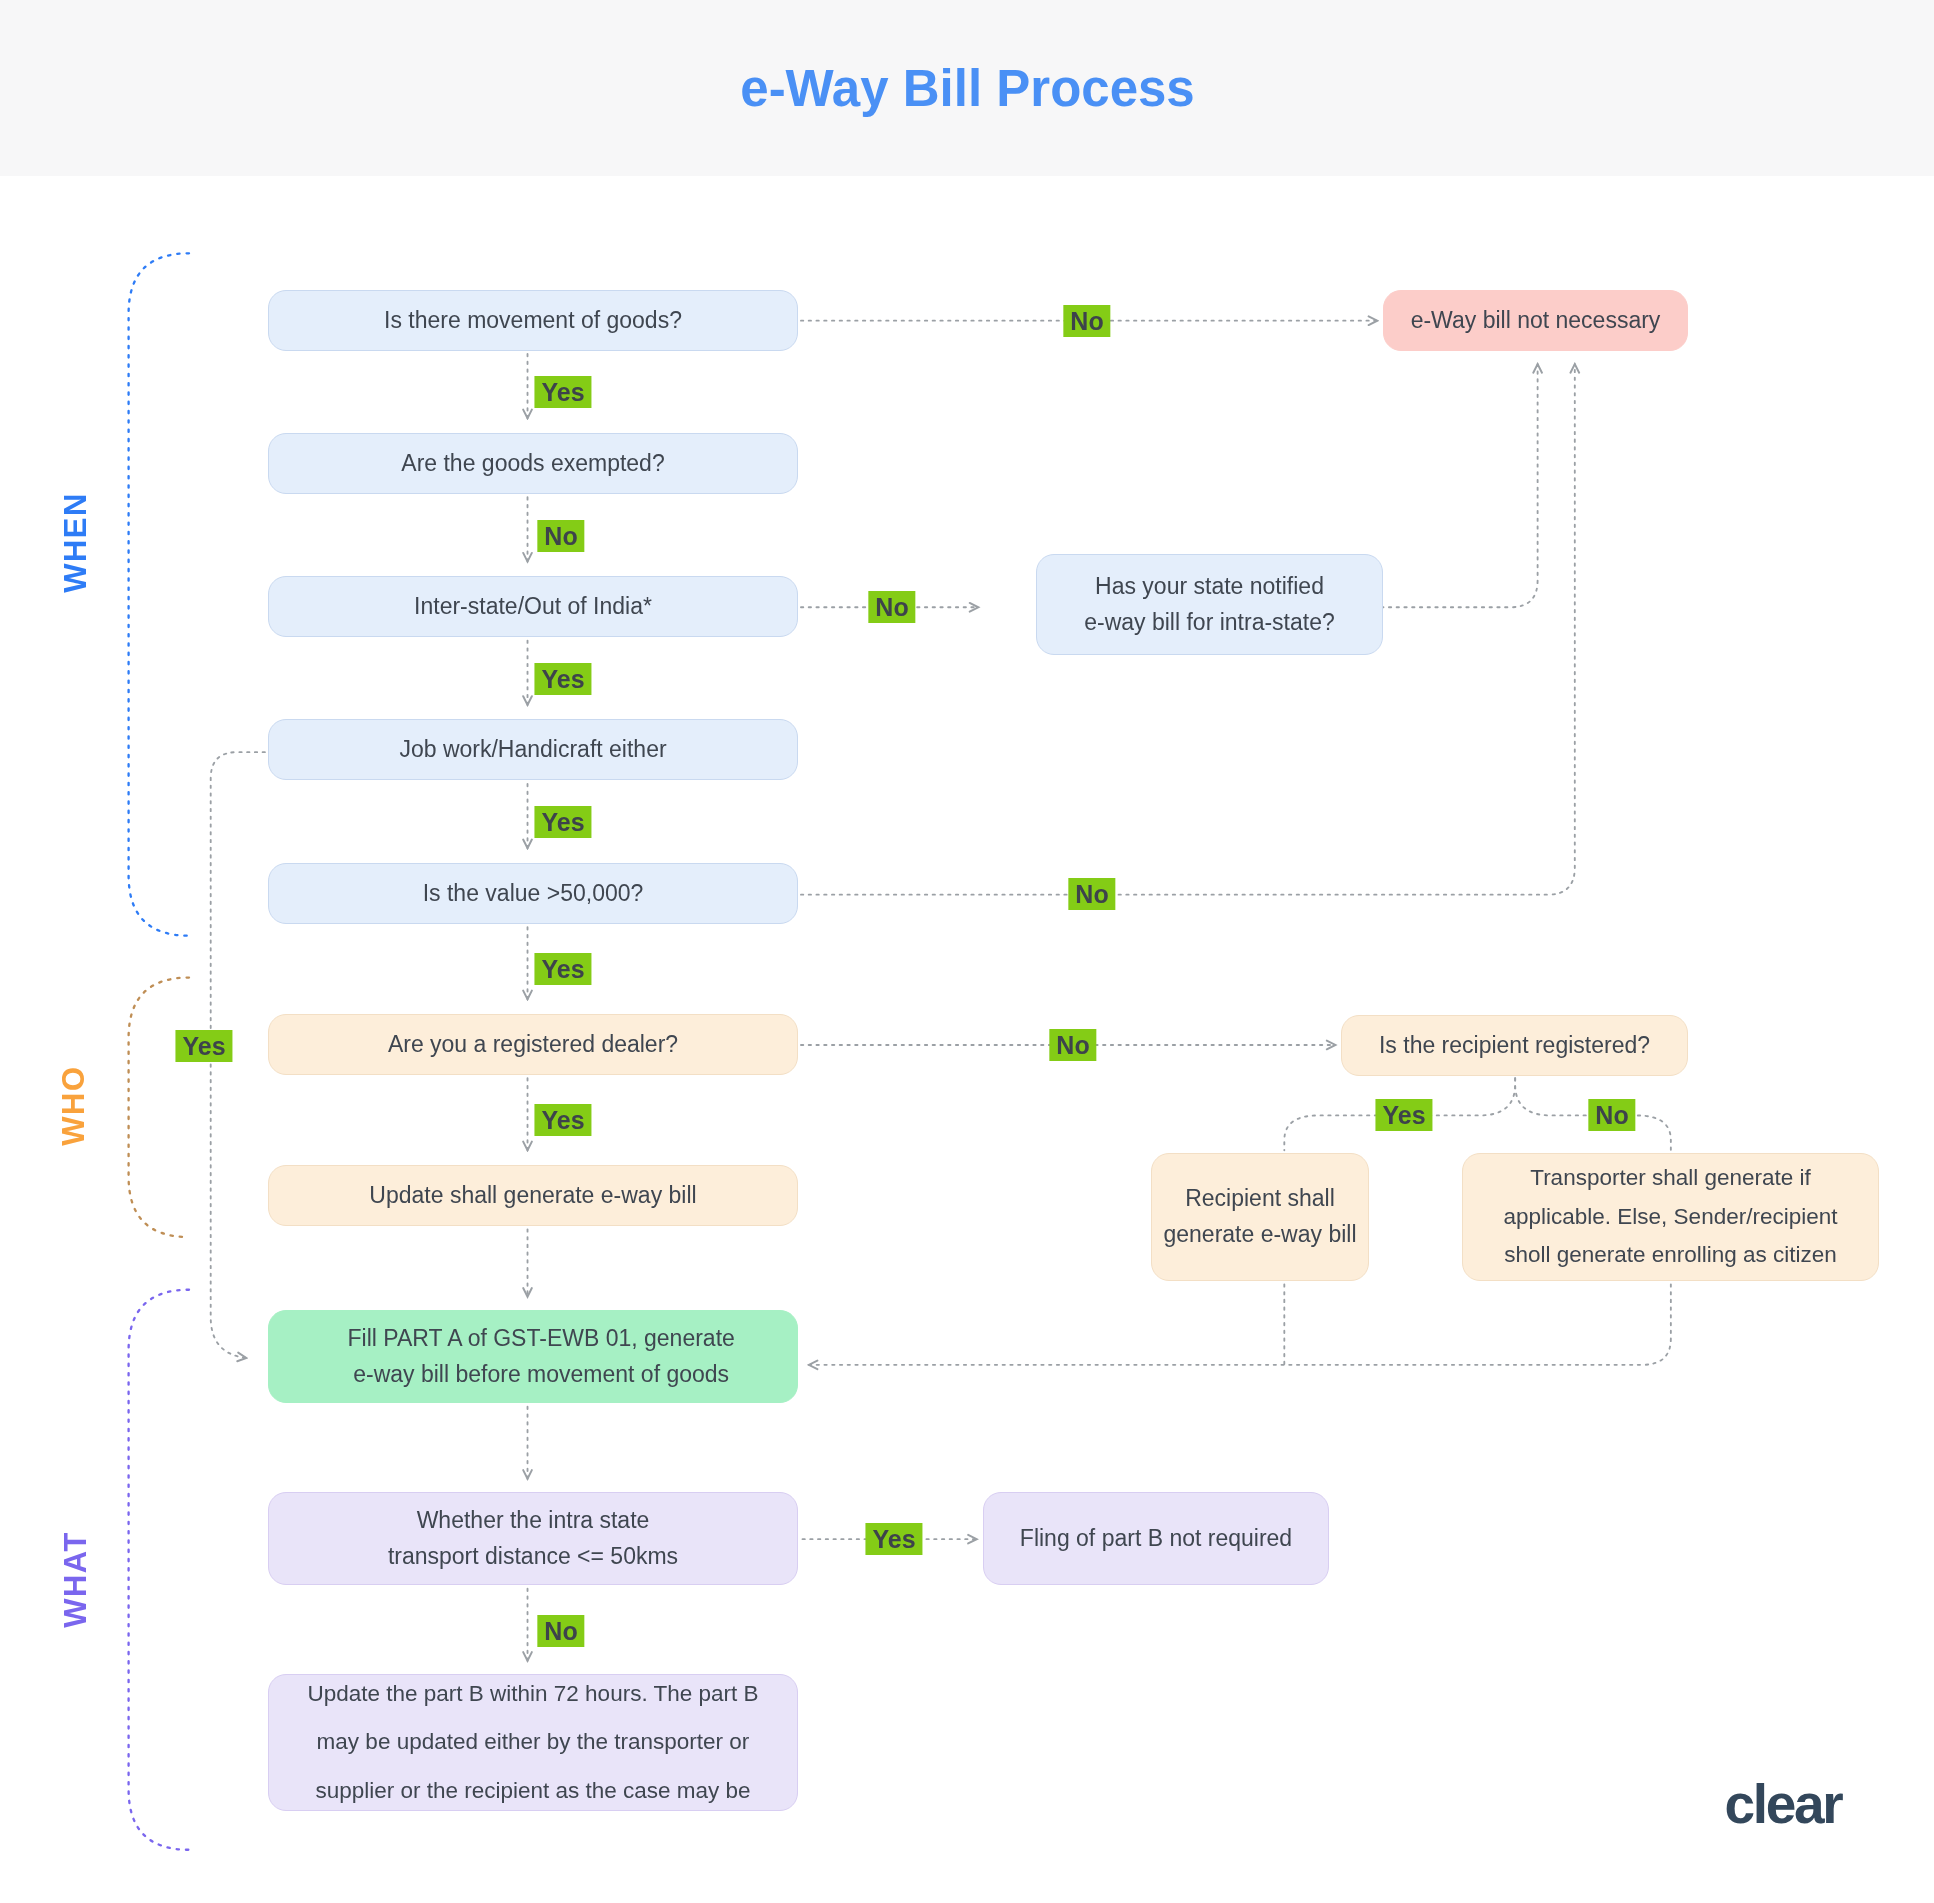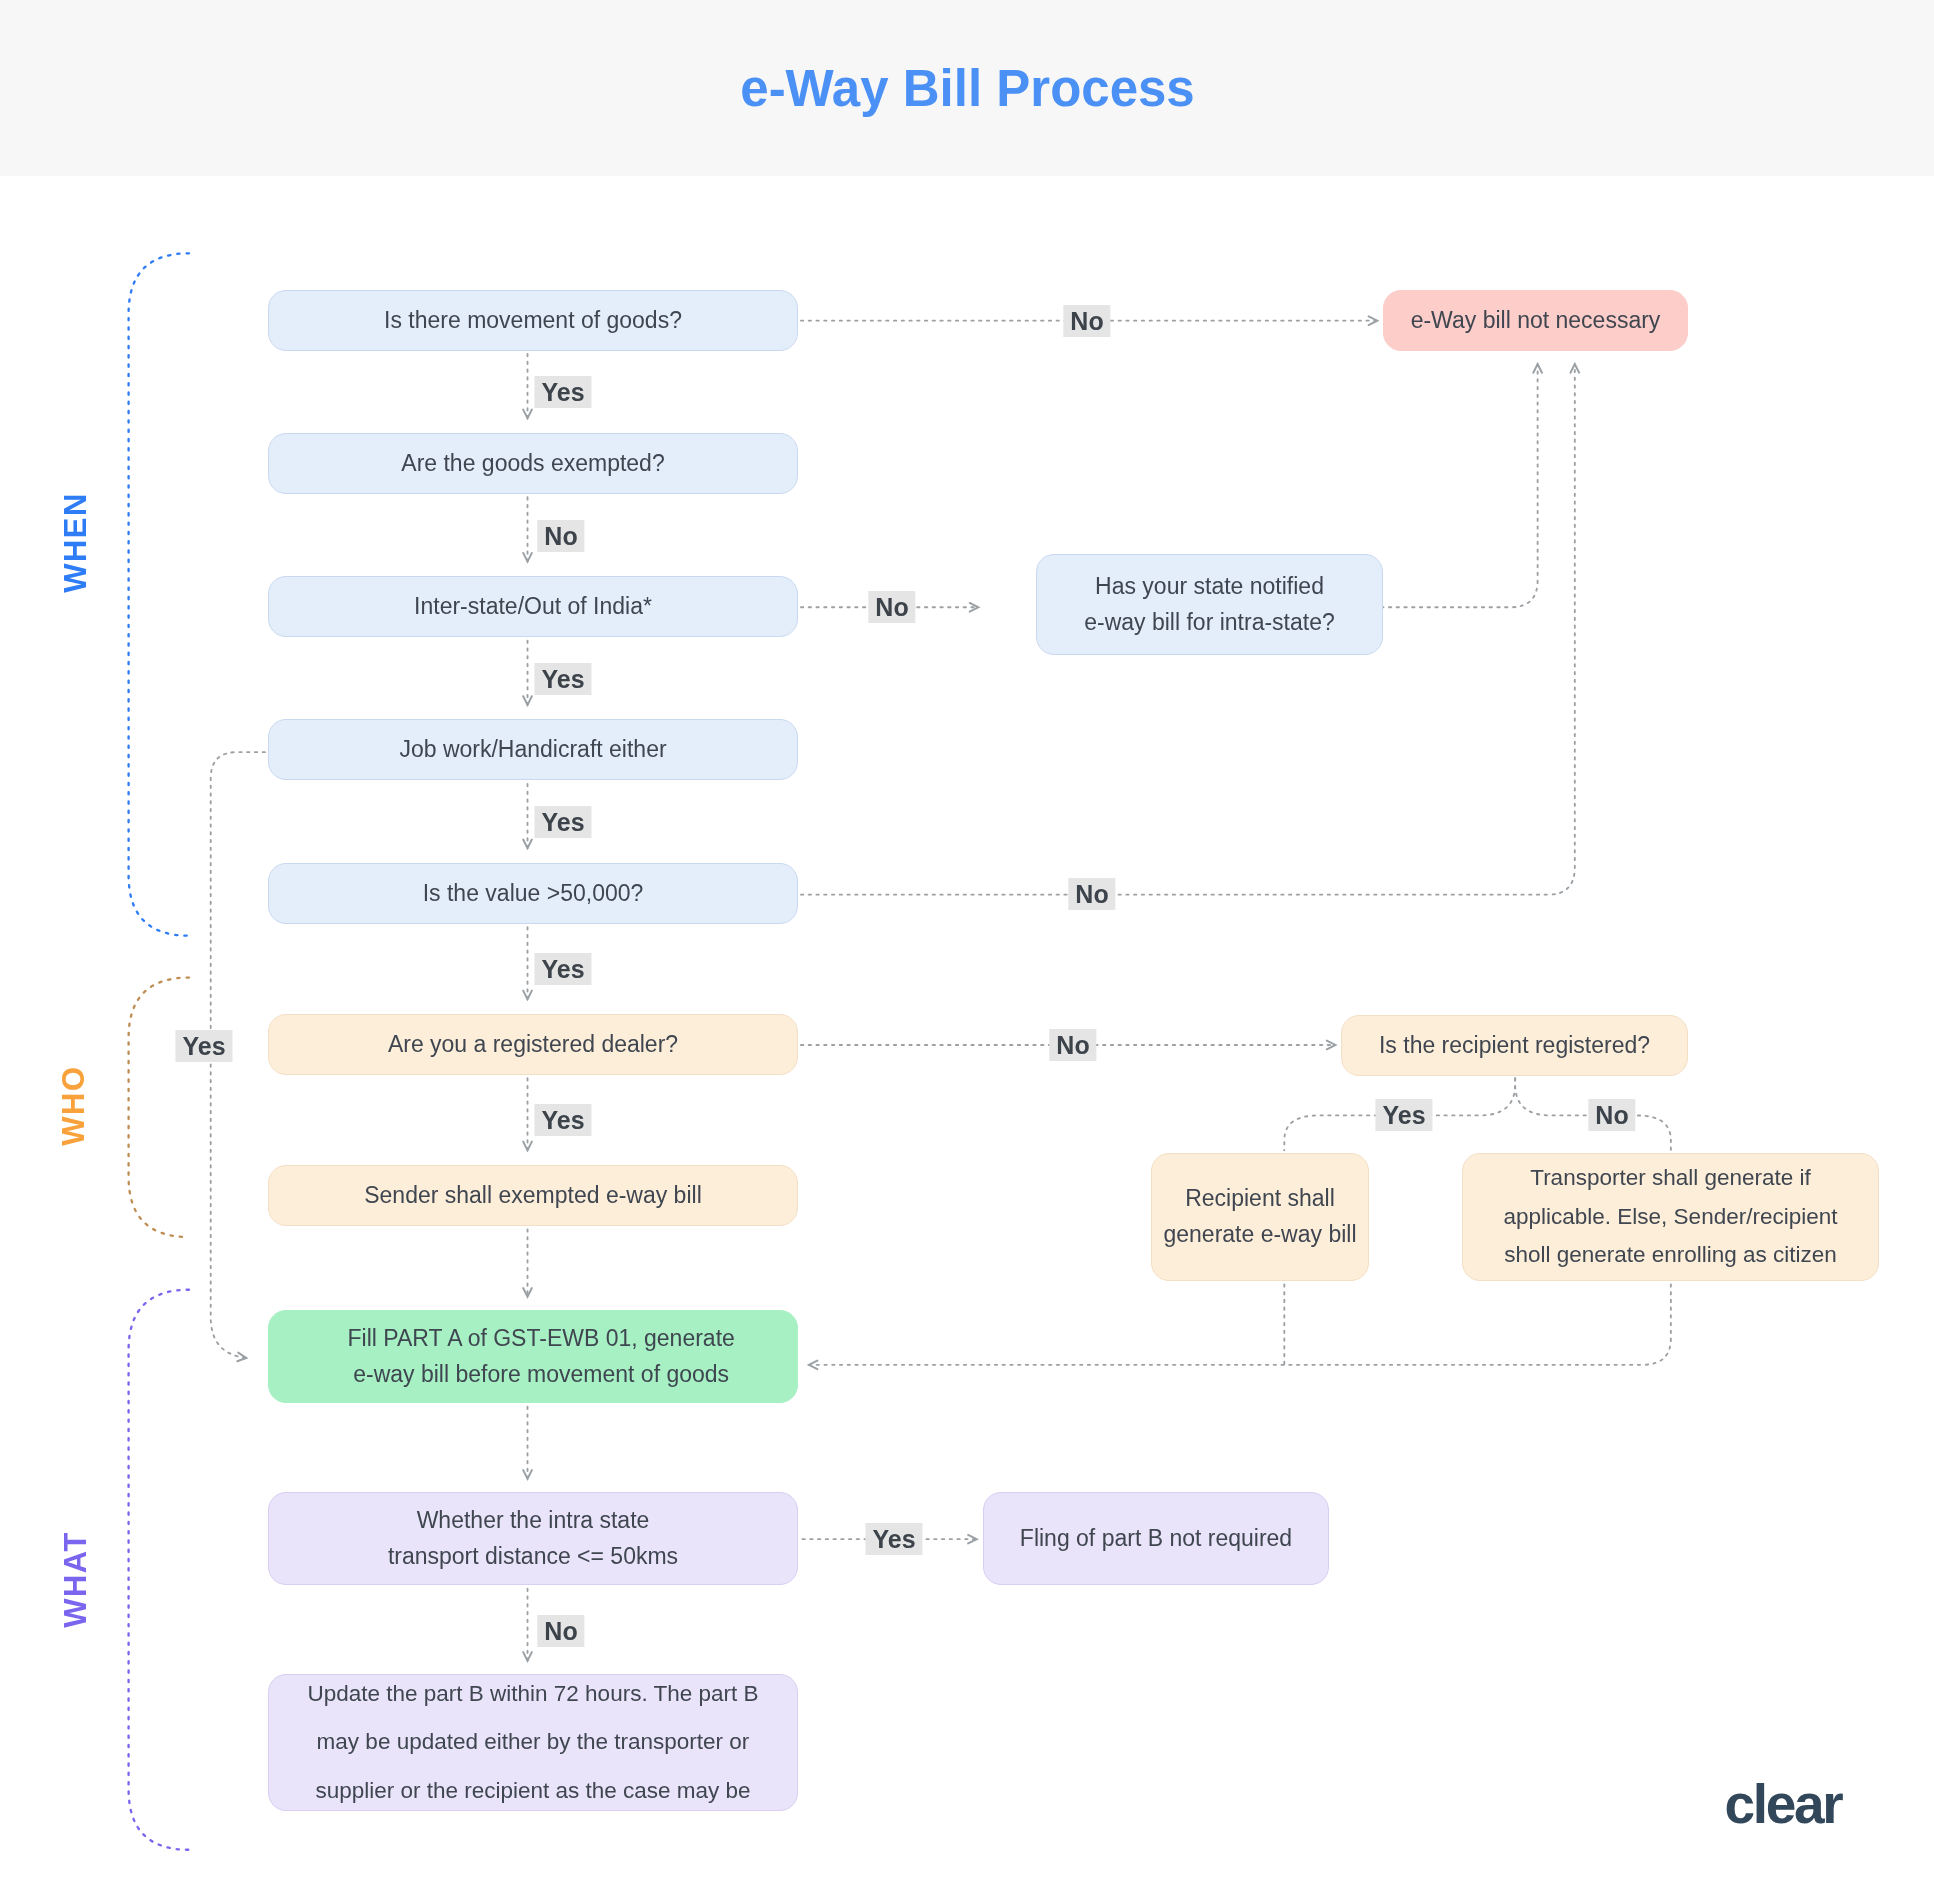--- a/index.html
+++ b/index.html
@@ -44,21 +44,21 @@
   #n-update{left:268px;top:1674px;width:530px;height:137px;font-size:22.5px;line-height:1.78;gap:8px;}
   #n-notnecessary{left:1383px;top:290px;width:305px;height:61px;}
   #n-statenotified{left:1036px;top:554px;width:347px;height:101px;}
   #n-recipientreg{left:1341px;top:1015px;width:347px;height:61px;}
   #n-recipientgen{left:1151px;top:1153px;width:218px;height:128px;}
   #n-transporter{left:1462px;top:1153px;width:417px;height:128px;font-size:22.5px;line-height:1.72;}
   #n-fling{left:983px;top:1492px;width:346px;height:93px;}
 
   .elabel{
     position:absolute;z-index:3;transform:translate(-50%,-50%);
-    background:#e5e5e5;padding:1.5px 7px;white-space:nowrap;
+    background:#84cc16;padding:1.5px 7px;white-space:nowrap;
     font-size:25px;font-weight:600;color:#3d434b;
   }
   #l-movement-yes{left:563px;top:392px;}
   #l-exempted-no{left:561px;top:536px;}
   #l-interstate-yes{left:563px;top:679px;}
   #l-jobwork-yes{left:563px;top:822px;}
   #l-value-yes{left:563px;top:969px;}
   #l-dealer-yes{left:563px;top:1120px;}
   #l-distance-no{left:561px;top:1631px;}
   #l-movement-no{left:1087px;top:321px;}
@@ -127,21 +127,21 @@
     <path class="wire" d="M342,971 L306,971 Q272,971 272,1005 L272,1700 Q272,1748 318,1753" marker-end="url(#arr)"></path>
     <path class="wire" d="M1036,1987 L1261,1987" marker-end="url(#arr)"></path>
   </svg>
 
   <div class="box blue" id="n-movement">Is there movement of goods?</div>
   <div class="box blue" id="n-exempted">Are the goods exempted?</div>
   <div class="box blue" id="n-interstate">Inter-state/Out of India*</div>
   <div class="box blue" id="n-jobwork">Job work/Handicraft either</div>
   <div class="box blue" id="n-value">Is the value &gt;50,000?</div>
   <div class="box orange" id="n-dealer">Are you a registered dealer?</div>
-  <div class="box orange" id="n-sender">Sender shall exempted e-way bill</div>
+  <div class="box orange" id="n-sender">Update shall generate e-way bill</div>
 
   <div class="box green" id="n-fillparta">
     <span class="line">Fill PART A of GST-EWB 01, generate</span>
     <span class="line">e-way bill before movement of goods</span>
   </div>
 
   <div class="box purple" id="n-distance">
     <span class="line">Whether the intra state</span>
     <span class="line">transport distance &lt;= 50kms</span>
   </div>

